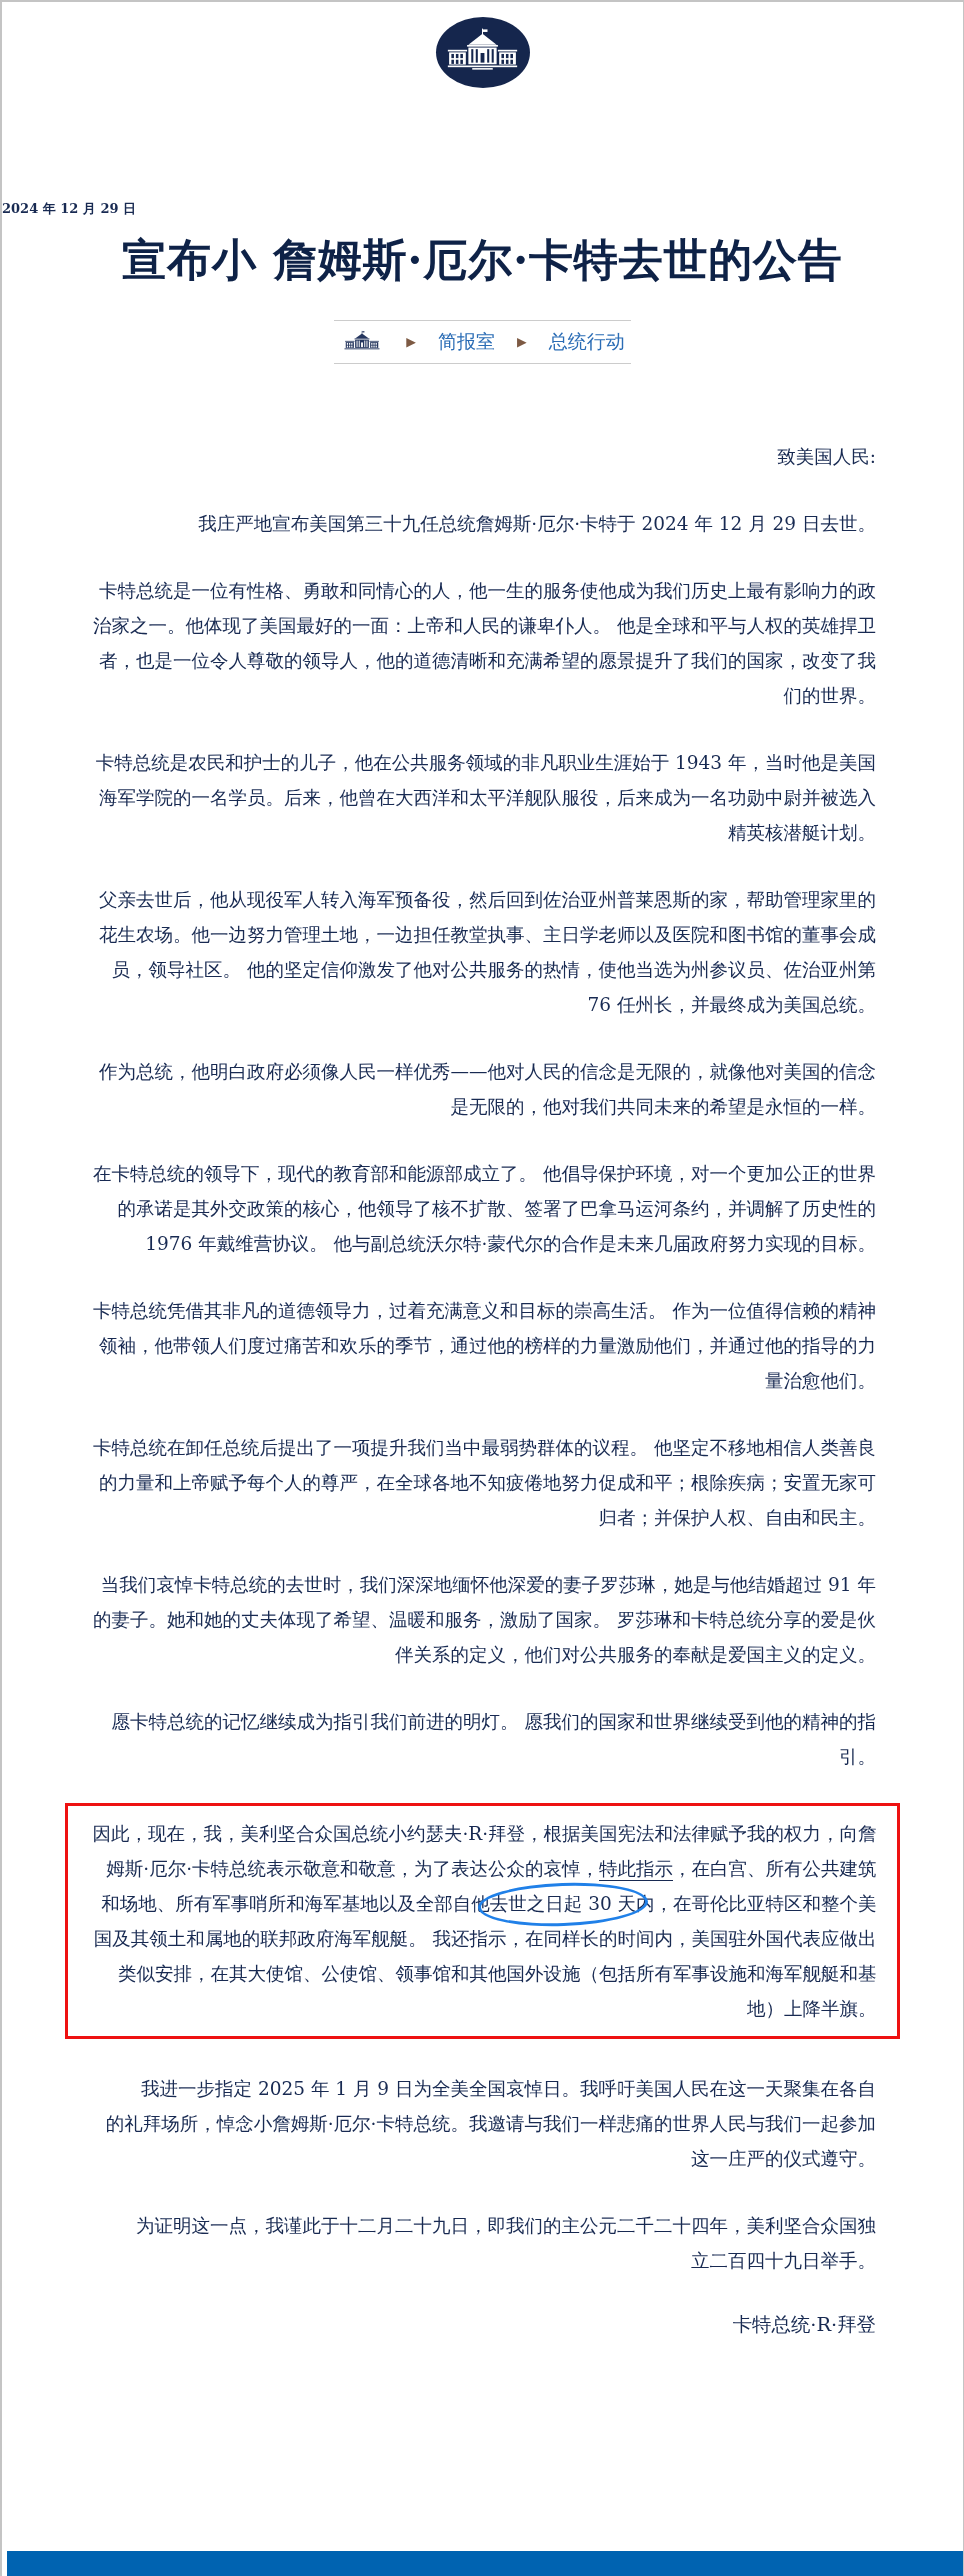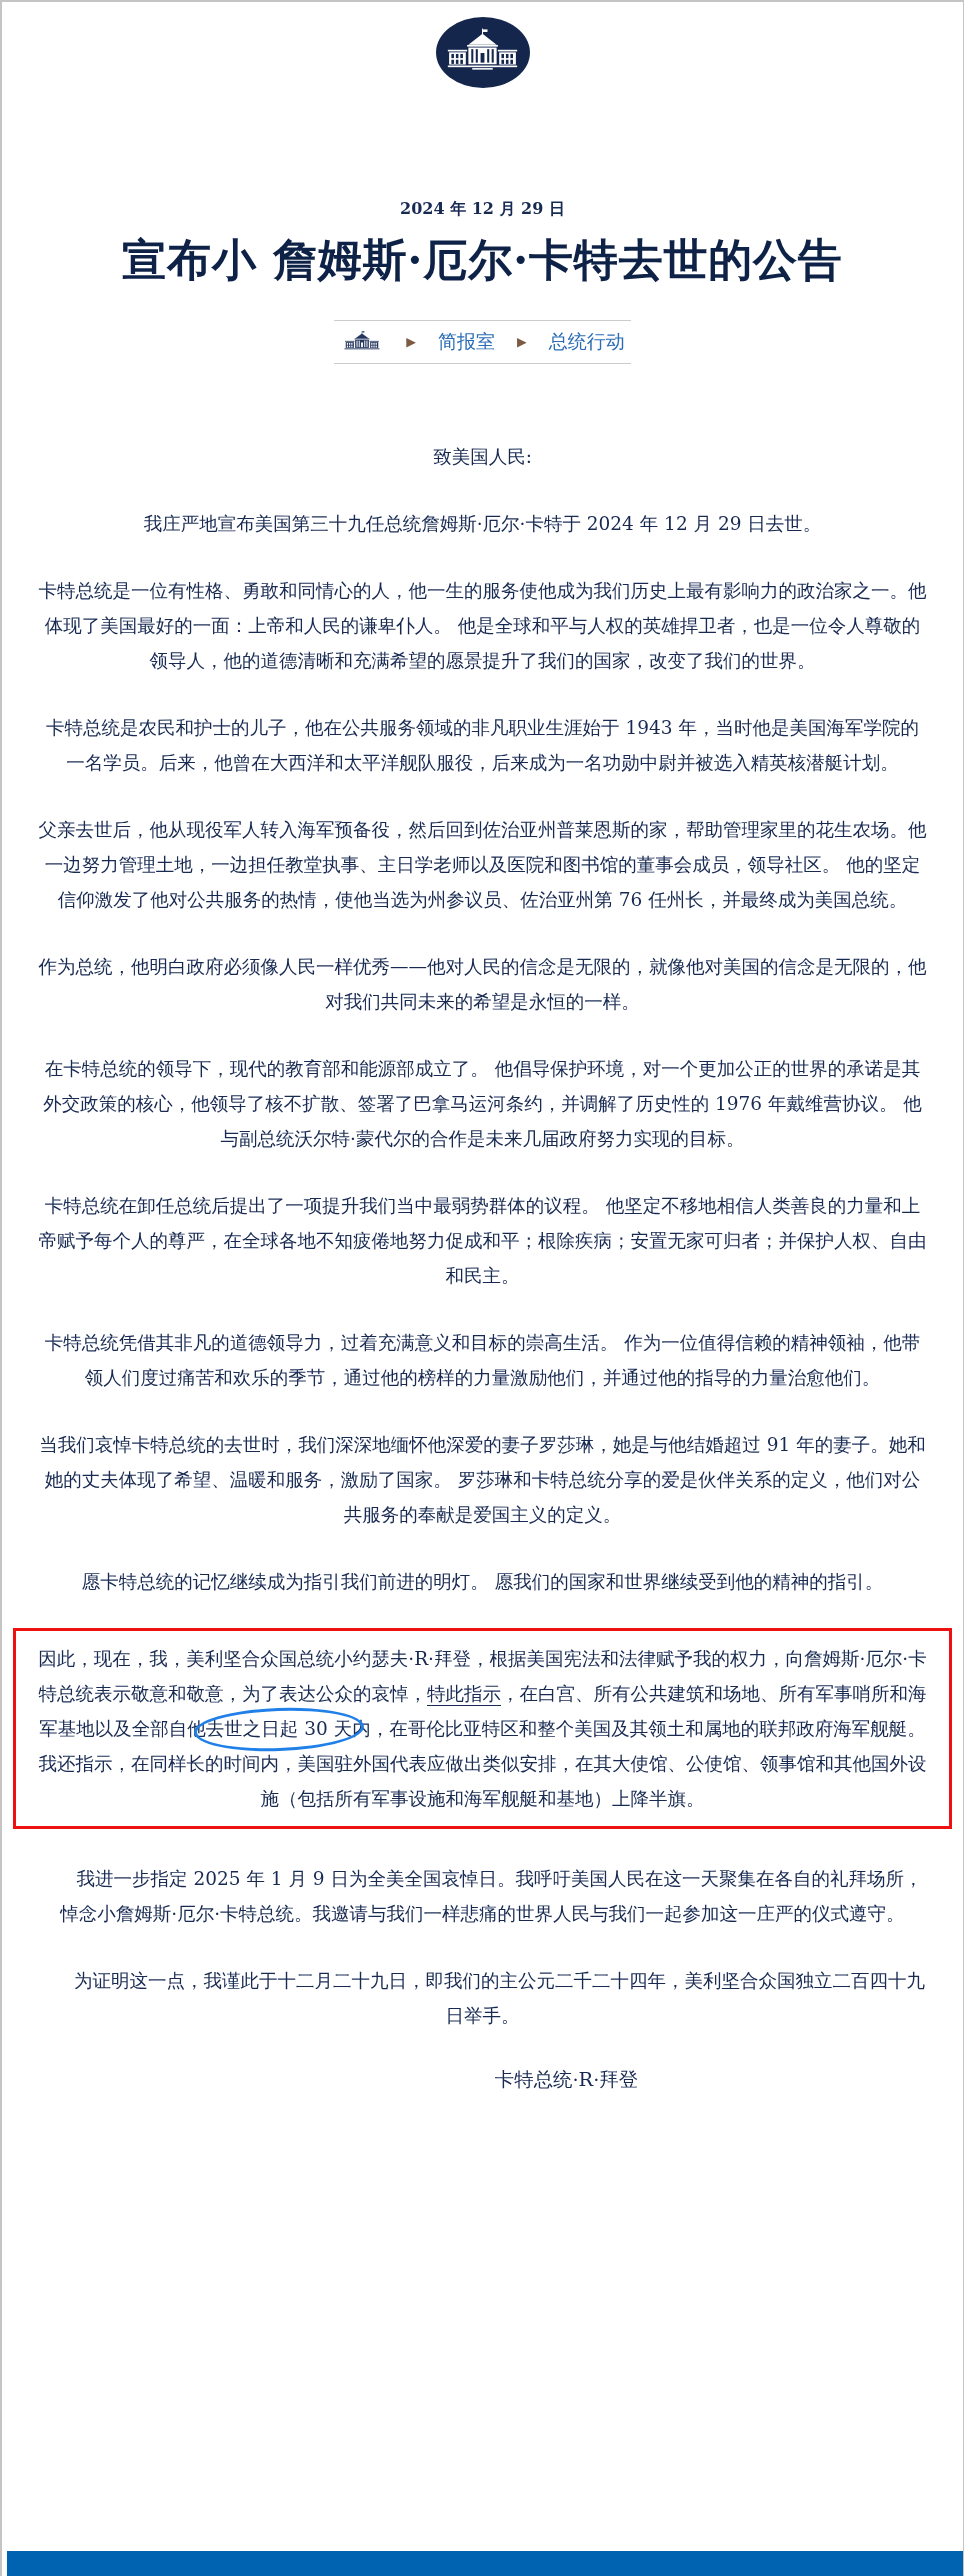--- a/index.html
+++ b/index.html
@@ -28,22 +28,22 @@
   
   .logo{
     width:94px;height:71px;border-radius:50%;
     background:var(--logo-navy);
     margin:15px auto 0;
     display:flex;align-items:center;justify-content:center;
   }
   .logo svg{width:77px;height:52px;display:block;}
   .date{
     margin-top:110px;
-    text-align:center;
-    font-size:16px;line-height:22px;font-weight:bold;
+    text-align:left;
+    font-size:13px;line-height:22px;font-weight:bold;
     color:var(--text-navy);
   }
   .title{
     margin-top:13.5px;
     text-align:center;
     font-size:44px;line-height:51px;font-weight:bold;
     letter-spacing:0.8px;
     color:var(--title-navy);
   }
   
@@ -52,24 +52,24 @@
     border-top:0.8px solid #cccccc;border-bottom:0.8px solid #cccccc;
     padding:8.4px 0;
     display:flex;align-items:center;justify-content:center;gap:22px;
   }
   .crumb-home svg{width:44px;height:25px;display:block;}
   .crumb-sep{font-size:12.6px;color:var(--arrow-brown);line-height:1;
     font-family:"DejaVu Sans","Liberation Sans",sans-serif;}
   .crumb-link{font-size:19px;color:var(--link-blue);text-decoration:none;cursor:pointer;}
   
   .article{
-    padding:0 35px;
+    padding:0 87px;
     color:var(--text-navy);
     font-size:18.5px;line-height:35px;
-    text-align:center;
+    text-align:right;
     margin-top:48px;
   }
   .article p{margin:32px 0 0;}
   .article p.first{margin-top:75px;}
   .article p.indent{text-indent:34px;}
   .proclamation{
     border:3.4px solid var(--highlight-red);
     margin:29px -23.6px 0;
     padding:10px 20px;
   }
@@ -188,22 +188,22 @@
 
   <div class="article">
     <p class="first">致美国人民:</p>
 
     <p>我庄严地宣布美国第三十九任总统詹姆斯·厄尔·卡特于 2024 年 12 月 29 日去世。</p>
     <p>卡特总统是一位有性格、勇敢和同情心的人，他一生的服务使他成为我们历史上最有影响力的政治家之一。他体现了美国最好的一面：上帝和人民的谦卑仆人。 他是全球和平与人权的英雄捍卫者，也是一位令人尊敬的领导人，他的道德清晰和充满希望的愿景提升了我们的国家，改变了我们的世界。</p>
     <p>卡特总统是农民和护士的儿子，他在公共服务领域的非凡职业生涯始于 1943 年，当时他是美国海军学院的一名学员。后来，他曾在大西洋和太平洋舰队服役，后来成为一名功勋中尉并被选入精英核潜艇计划。</p>
     <p>父亲去世后，他从现役军人转入海军预备役，然后回到佐治亚州普莱恩斯的家，帮助管理家里的花生农场。他一边努力管理土地，一边担任教堂执事、主日学老师以及医院和图书馆的董事会成员，领导社区。 他的坚定信仰激发了他对公共服务的热情，使他当选为州参议员、佐治亚州第 76 任州长，并最终成为美国总统。</p>
     <p>作为总统，他明白政府必须像人民一样优秀——他对人民的信念是无限的，就像他对美国的信念是无限的，他对我们共同未来的希望是永恒的一样。</p>
     <p>在卡特总统的领导下，现代的教育部和能源部成立了。 他倡导保护环境，对一个更加公正的世界的承诺是其外交政策的核心，他领导了核不扩散、签署了巴拿马运河条约，并调解了历史性的 1976 年戴维营协议。 他与副总统沃尔特·蒙代尔的合作是未来几届政府努力实现的目标。</p>
+    <p>卡特总统凭借其非凡的道德领导力，过着充满意义和目标的崇高生活。 作为一位值得信赖的精神领袖，他带领人们度过痛苦和欢乐的季节，通过他的榜样的力量激励他们，并通过他的指导的力量治愈他们。</p>
     <p>卡特总统在卸任总统后提出了一项提升我们当中最弱势群体的议程。 他坚定不移地相信人类善良的力量和上帝赋予每个人的尊严，在全球各地不知疲倦地努力促成和平；根除疾病；安置无家可归者；并保护人权、自由和民主。</p>
-    <p>卡特总统凭借其非凡的道德领导力，过着充满意义和目标的崇高生活。 作为一位值得信赖的精神领袖，他带领人们度过痛苦和欢乐的季节，通过他的榜样的力量激励他们，并通过他的指导的力量治愈他们。</p>
     <p>当我们哀悼卡特总统的去世时，我们深深地缅怀他深爱的妻子罗莎琳，她是与他结婚超过 91 年的妻子。她和她的丈夫体现了希望、温暖和服务，激励了国家。 罗莎琳和卡特总统分享的爱是伙伴关系的定义，他们对公共服务的奉献是爱国主义的定义。</p>
     <p>愿卡特总统的记忆继续成为指引我们前进的明灯。 愿我们的国家和世界继续受到他的精神的指引。</p>
 
     <div class="proclamation">
       <p><span>因此，现在，我，美利坚合众国总统小约瑟夫·R·拜登，根据美国宪法和法律赋予我的权力，向詹姆斯·厄尔·卡特总统表示敬意和敬意，为了表达公众的哀悼，</span><span class="u-underline">特此指示</span><span>，在白宫、所有公共建筑和场地、所有军事哨所和海军基地以及全部自他</span><span class="circled">去世之日起 30 天</span><span>内，在哥伦比亚特区和整个美国及其领土和属地的联邦政府海军舰艇。 我还指示，在同样长的时间内，美国驻外国代表应做出类似安排，在其大使馆、公使馆、领事馆和其他国外设施（包括所有军事设施和海军舰艇和基地）上降半旗。</span></p>
     </div>
 
     <p class="indent">我进一步指定 2025 年 1 月 9 日为全美全国哀悼日。我呼吁美国人民在这一天聚集在各自的礼拜场所，悼念小詹姆斯·厄尔·卡特总统。我邀请与我们一样悲痛的世界人民与我们一起参加这一庄严的仪式遵守。</p>
     <p class="indent">为证明这一点，我谨此于十二月二十九日，即我们的主公元二千二十四年，美利坚合众国独立二百四十九日举手。</p>
 

